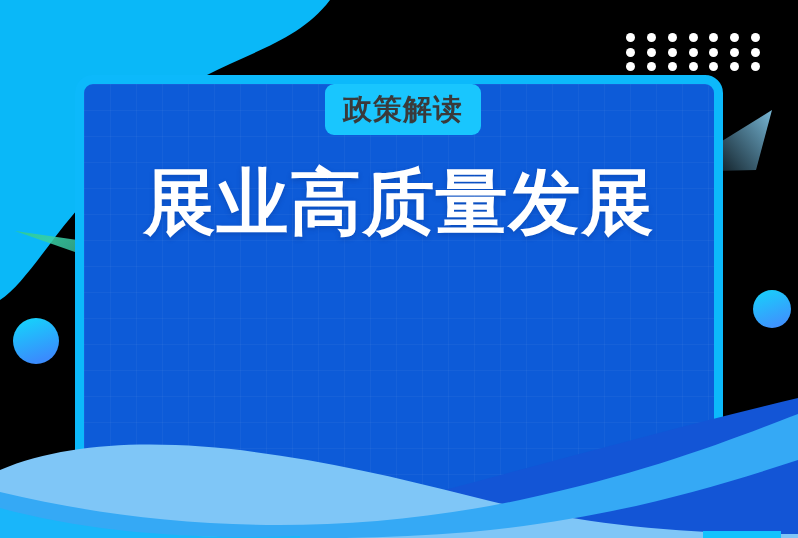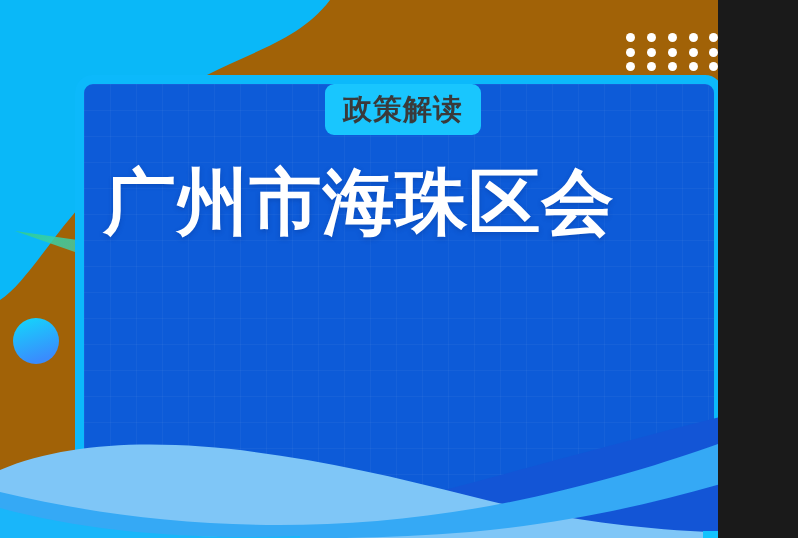--- a/index.html
+++ b/index.html
@@ -1,21 +1,21 @@
 <!DOCTYPE html>
 <html><head>
 <meta charset="utf-8">
 <style>
   * { margin:0; padding:0; box-sizing:border-box; }
   html,body { background:#1a1a1a; }
   #poster {
     position:relative;
-    width:718px; height:538px;
+    width:798px; height:538px;
     overflow:hidden;
-    background:#a16207;
+    background:#000000;
     font-family:"DejaVu Sans", sans-serif;
   }
   .layer { position:absolute; inset:0; }
   svg.layer { display:block; width:798px; height:538px; }
 
   
   #dot-grid {
     position:absolute;
     left:626px; top:33px;
     width:146px; height:44px;
@@ -152,21 +152,21 @@
 
   <div id="card">
     <div id="card-grid-texture"></div>
   </div>
 
   <div id="badge">
     <span>政策解读</span>
   </div>
 
   <div id="title">
-    <div>广州市海珠区会</div>
+    <div>展业高质量发展</div>
   </div>
 
   <svg class="layer" style="z-index:8;" viewBox="0 0 798 538" preserveAspectRatio="none">
 
     <path fill="#1355d6" d="M798,398 L798,538 L250,538 C420,500 620,440 798,398 Z"></path>
 
     <path fill="#7fc6f7" d="M0,470 C120,420 300,452 470,496 C570,522 660,534 798,534
              L798,538 L0,538 Z"></path>
 
     <path fill="#35a9f5" d="M0,492 C150,528 330,540 520,500 C650,472 730,440 798,414

